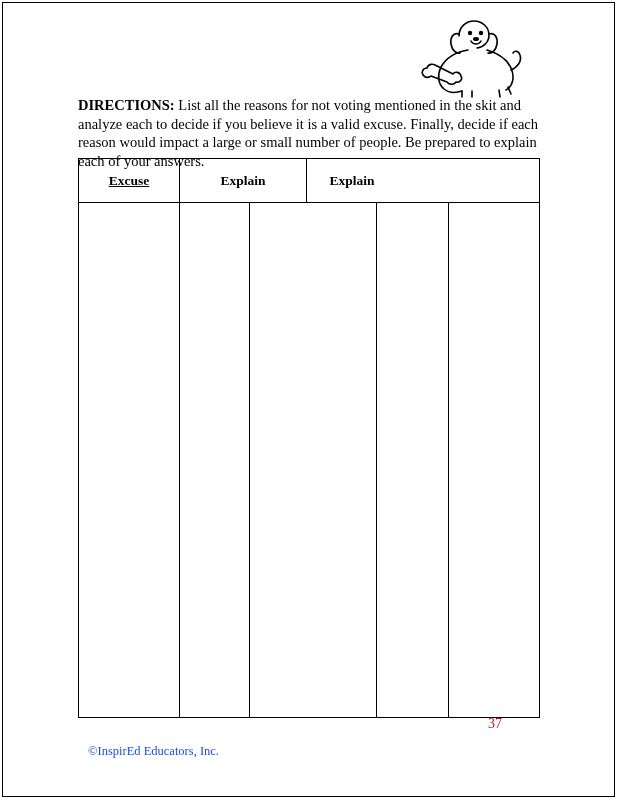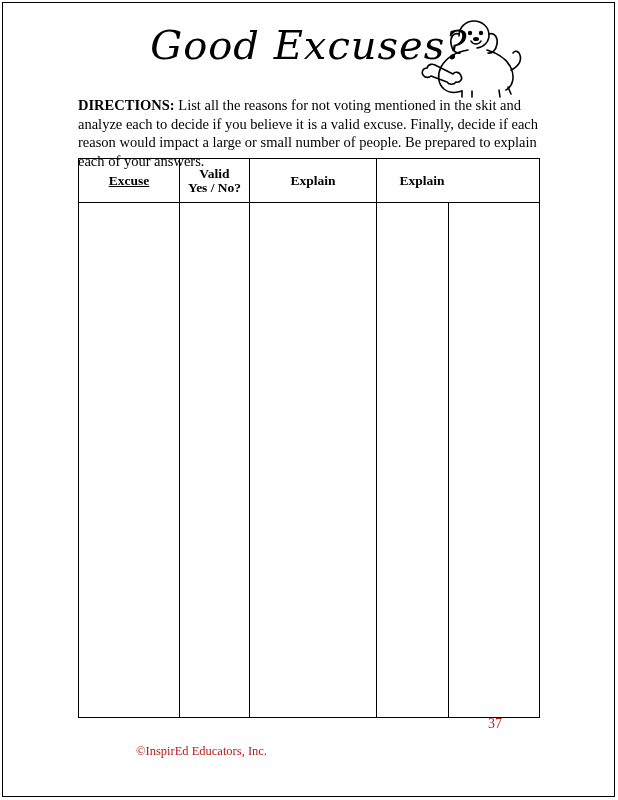--- a/index.html
+++ b/index.html
@@ -121,40 +121,38 @@
   .w5 { width: 90px; }
 
   .hdr-lines { white-space: pre-line; }
 
   
   .footer-left {
     position: absolute;
     left: 88px;
     top: 744px;
     font-size: 12.5px;
-    color: #b91c1c;
-    margin-left: 48px;
+    color: #1d4ed8;
   }
   .footer-right {
     position: absolute;
     left: 488px;
     top: 716px;
     font-size: 14px;
     color: #b91c1c;
     text-align: center;
   }
 </style>
 </head>
 <body>
 
 <div class="page">
   <div class="page-border"></div>
 
   <div class="title-area">
-    <div class="title-text">Good Excuses?</div>
 
     <svg class="dog" viewBox="0 0 110 82" xmlns="http://www.w3.org/2000/svg">
       <g fill="none" stroke="#000" stroke-width="1.6" stroke-linecap="round" stroke-linejoin="round">
 
         <path d="M44 20 c0 -9 7 -15 15 -15 c8 0 15 6 15 14 c0 7 -5 12 -12 13"></path>
 
         <path d="M44 18 c-6 -2 -9 4 -8 10 c1 6 5 10 9 9"></path>
         <path d="M74 18 c6 -2 9 4 8 10 c-1 6 -5 10 -9 9"></path>
 
         <circle cx="55" cy="17" r="2.2" fill="#000" stroke="none"></circle>
@@ -174,22 +172,20 @@
     </svg>
   </div>
 
   <div class="directions">
     <b>DIRECTIONS:</b><span> List all the reasons for not voting mentioned in the skit and analyze each to decide if you believe it is a valid excuse. Finally, decide if each reason would impact a large or small number of people. Be prepared to explain each of your answers.</span>
   </div>
 
   <div class="grid">
     <div class="grid-head">
       <div class="col w1 hdr-lines">Excuse</div>
-      <div class="col w2 hdr-lines">Valid
-Yes / No?</div>
       <div class="col w3 hdr-lines">Explain</div>
       <div class="col w5 hdr-lines">Explain</div>
     </div>
     <div class="grid-body">
       <div class="bcol w1"></div>
       <div class="bcol w2"></div>
       <div class="bcol w3"></div>
       <div class="bcol w4"></div>
       <div class="bcol w5"></div>
     </div>

